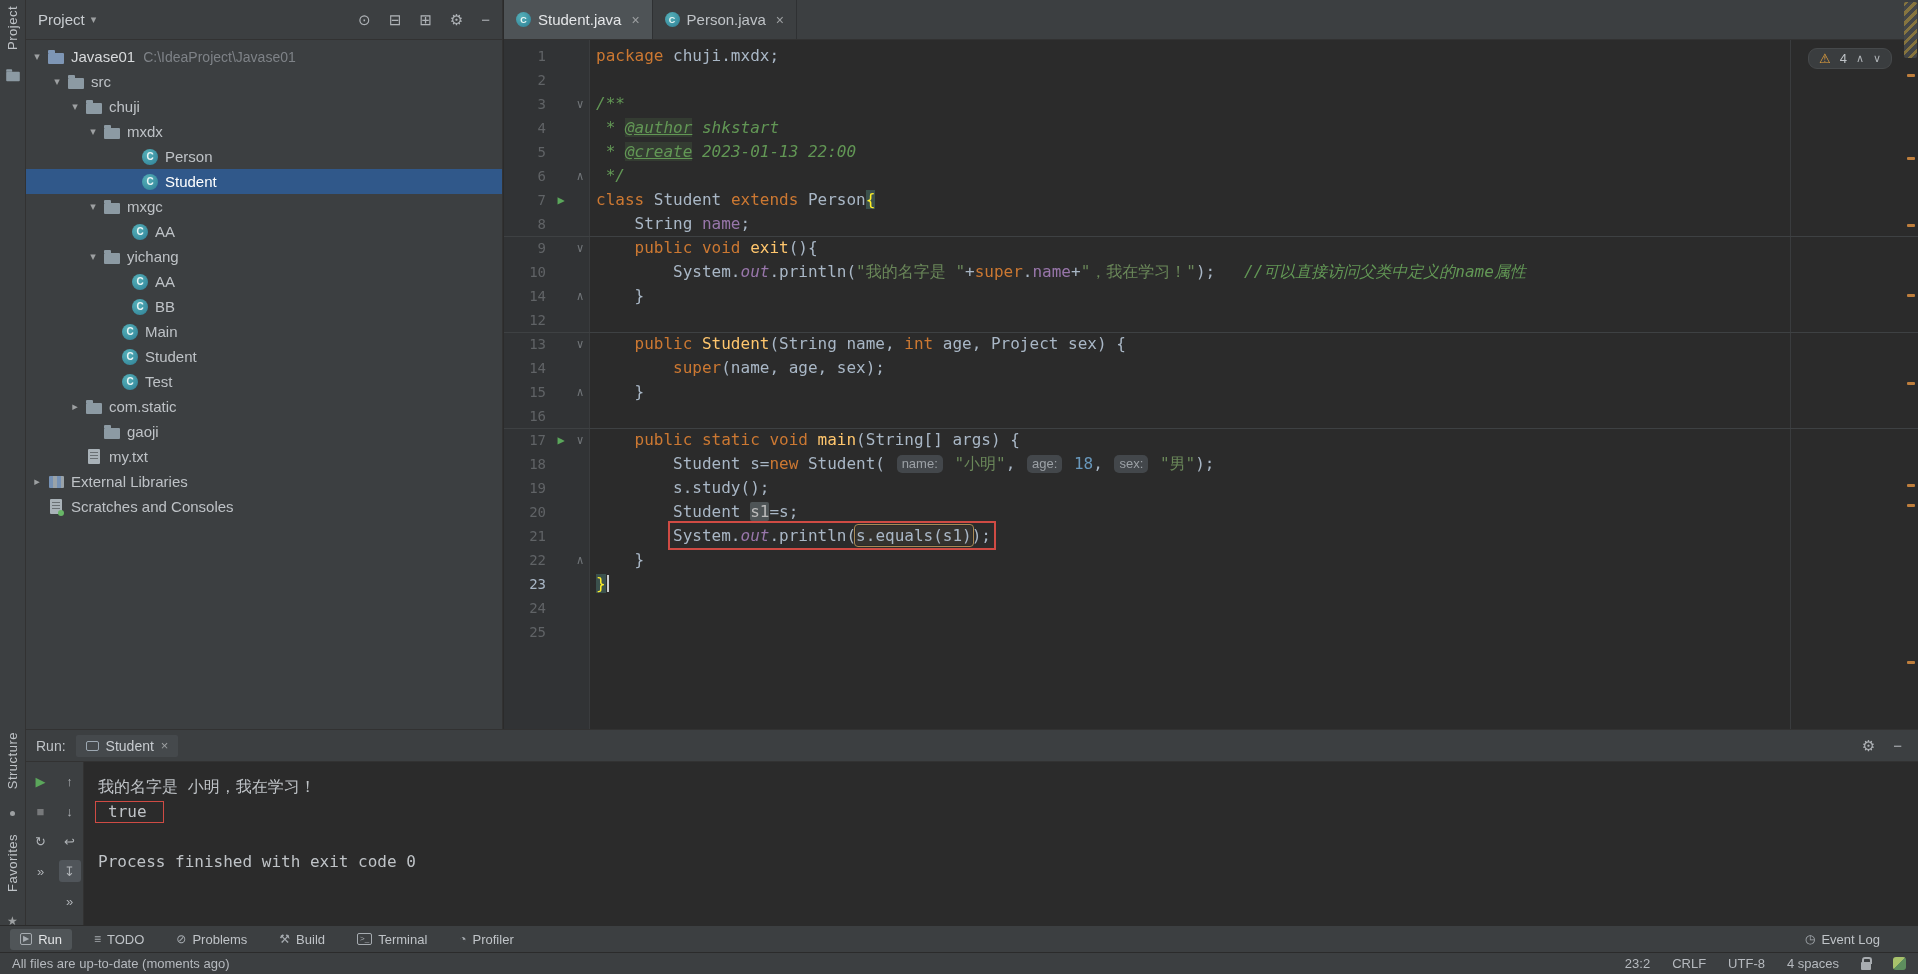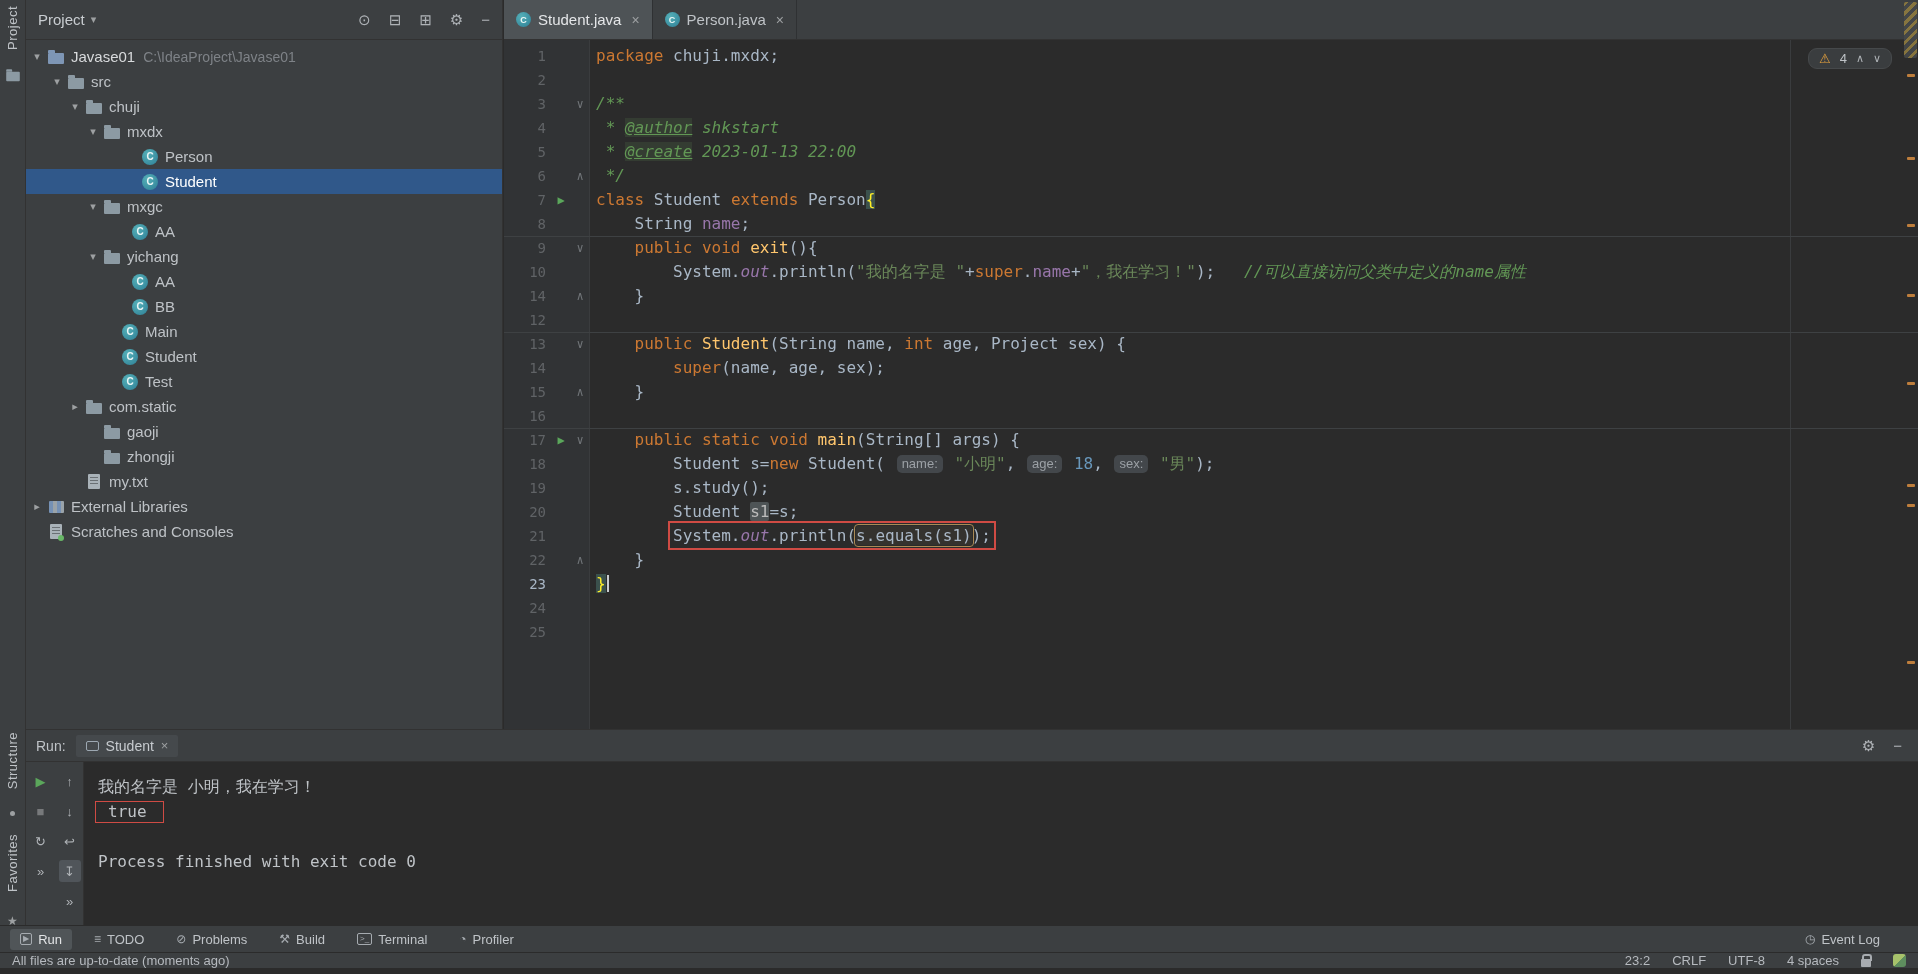--- a/index.html
+++ b/index.html
@@ -109,21 +109,21 @@
   .boxspan{border:1px solid var(--err);padding:0 16px 1px 12px;margin-left:-3px}
 
   
   .tw-bar{position:absolute;top:925px;left:0;right:0;height:27px;background:#3C3F41;border-top:1px solid #2B2B2B;
           display:flex;align-items:center;font-size:13px;color:#BFC3C7;padding:0 10px}
   .tw-item{display:flex;align-items:center;gap:6px;padding:3px 10px;border-radius:3px;margin-right:12px;cursor:pointer}
   .tw-item.active{background:#505558;color:#E2E4E6}
   .tw-ic{font-size:12px;color:#A6ABB0}
   .tw-ic.boxed{border:1px solid #A6ABB0;border-radius:2px;font-size:8px;line-height:10px;padding:0 2px}
   .tw-right{margin-left:auto;display:flex;padding-right:6px}
-  .status-bar{position:absolute;top:952px;left:0;right:0;height:16px;background:#3C3F41;border-top:1px solid #2B2B2B;
+  .status-bar{position:absolute;top:952px;left:0;right:0;height:22px;background:#3C3F41;border-top:1px solid #2B2B2B;
               display:flex;align-items:center;font-size:13px;color:#B6BABF;padding:0 12px}
   .sb-right{margin-left:auto;display:flex;align-items:center;gap:22px}
   .sb-item{cursor:pointer}
   .lock{width:10px;height:8px;background:#A8ACB0;border-radius:1px;position:relative;margin-top:4px;cursor:pointer}
   .lock::before{content:"";position:absolute;top:-5px;left:1px;width:6px;height:5px;border:2px solid #A8ACB0;border-bottom:none;border-radius:3px 3px 0 0}
   .sb-ind{width:13px;height:13px;border-radius:3px;background:linear-gradient(135deg,#A7C26B 0 50%,#5E8E5E 50%);cursor:pointer}
 </style>
 </head>
 <body>
 
@@ -268,27 +268,20 @@
             <span class="ic-folder"></span>
           </span>
           <span class="tlabel">com.static</span>
         </div>
         <div class="trow" style="padding-left: 58px;">
           <span class="chev"></span>
           <span class="ticon">
             <span class="ic-folder"></span>
           </span>
           <span class="tlabel">gaoji</span>
-        </div>
-        <div class="trow" style="padding-left: 58px;">
-          <span class="chev"></span>
-          <span class="ticon">
-            <span class="ic-folder"></span>
-          </span>
-          <span class="tlabel">zhongji</span>
         </div>
         <div class="trow" style="padding-left: 40px;">
           <span class="chev"></span>
           <span class="ticon">
             <span class="ic-file"></span>
           </span>
           <span class="tlabel">my.txt</span>
         </div>
         <div class="trow" style="padding-left: 2px;">
           <span class="chev">▸</span>

